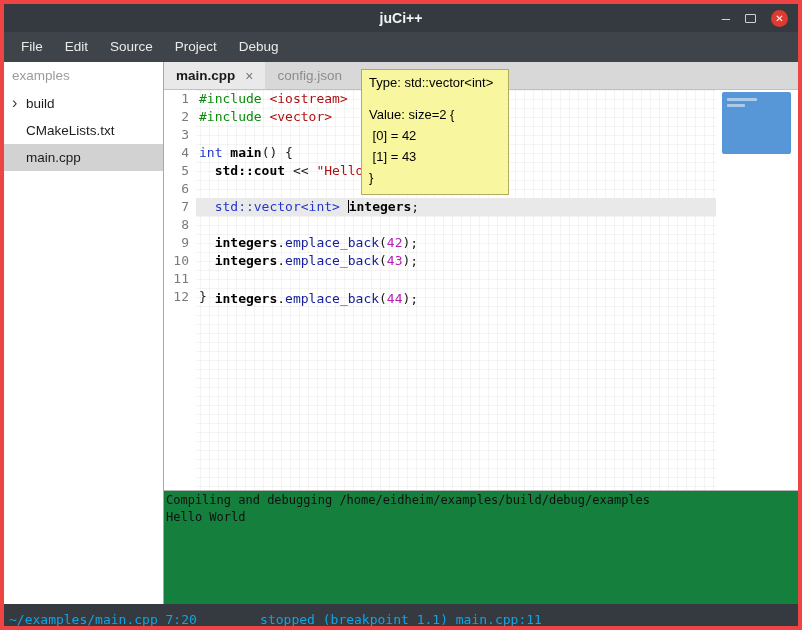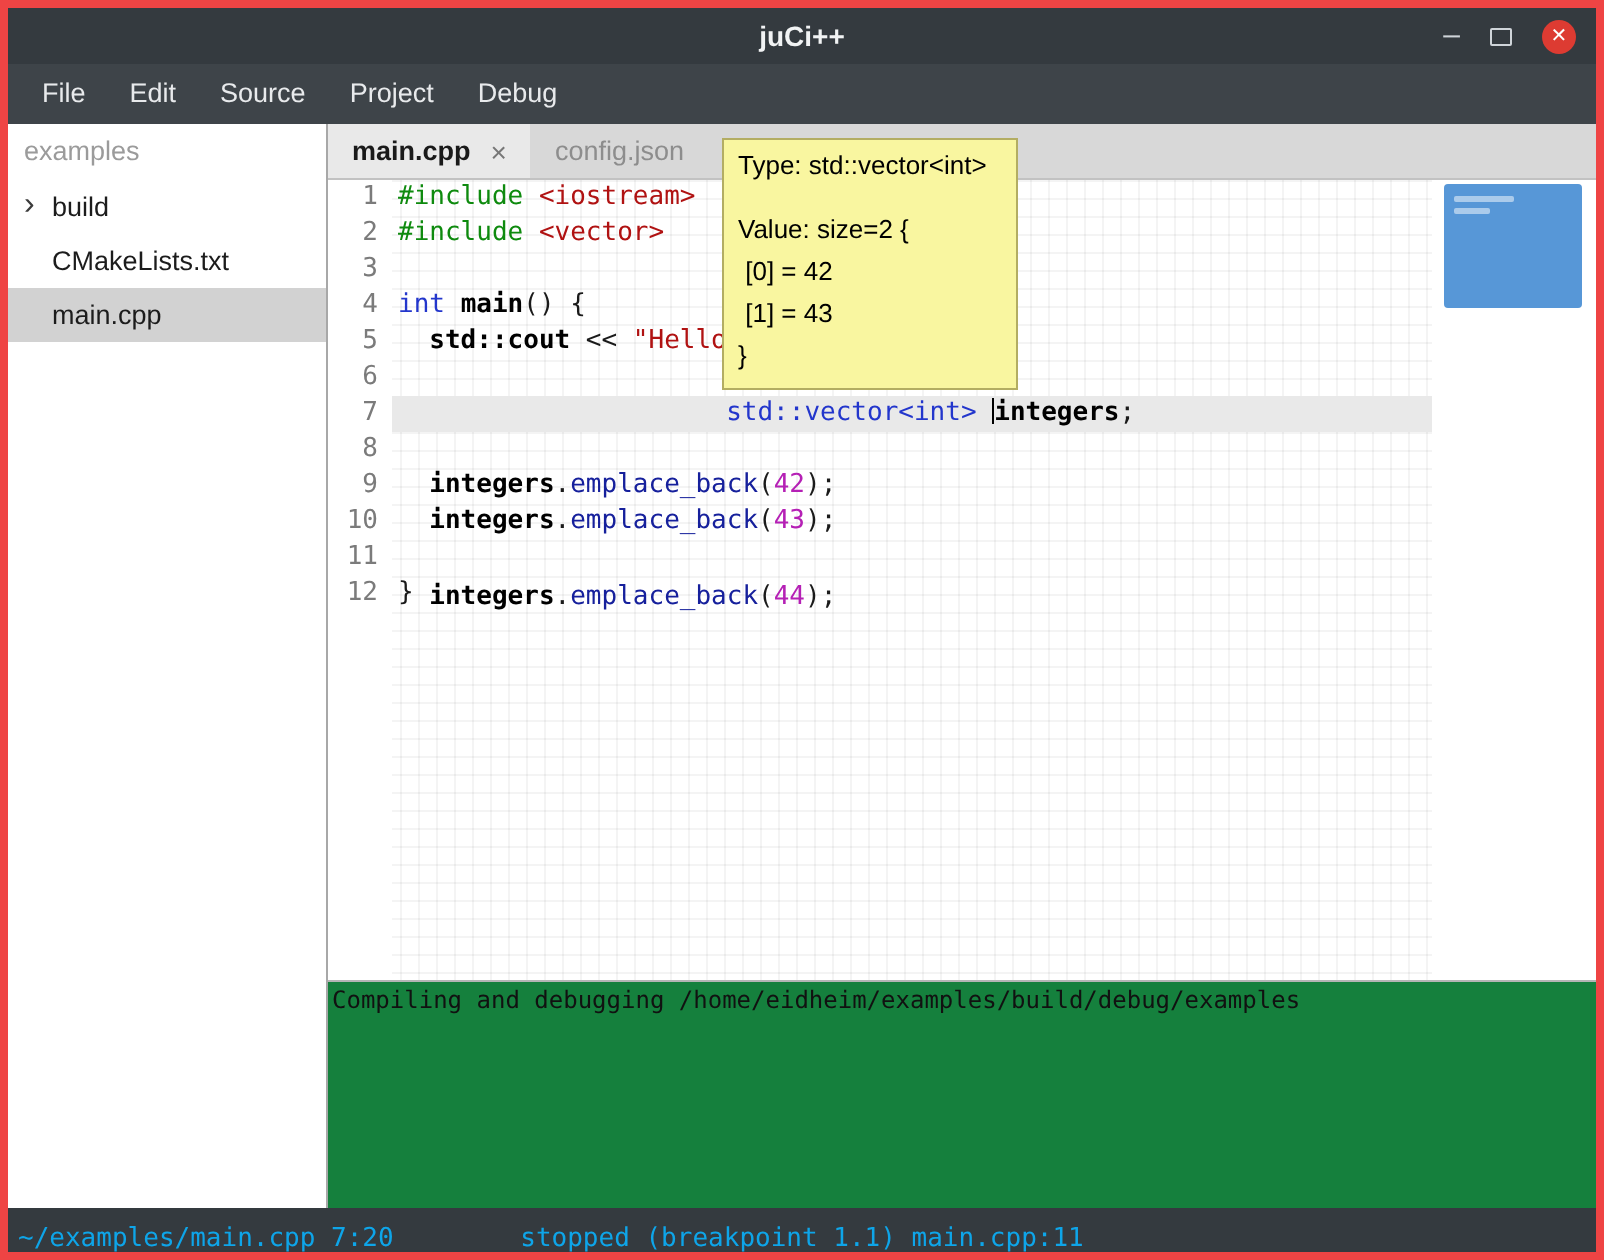--- a/index.html
+++ b/index.html
@@ -33,21 +33,21 @@
   .editor{height:400px;display:flex;position:relative;background:#fff;}
   .code-scroll{flex:1;position:relative;background-color:#fff;
     background-image:linear-gradient(rgba(0,0,0,0.045) 1px,transparent 1px),
                      linear-gradient(90deg,rgba(0,0,0,0.045) 1px,transparent 1px);
     background-size:9px 9px;}
   .gutter-mask{position:absolute;left:0;top:0;bottom:0;width:32px;background:#fff;}
   #code{position:relative;}
   .crow{display:flex;height:18px;line-height:18px;font-family:"DejaVu Sans Mono",monospace;font-size:13px;}
   .gut{width:25px;flex:none;text-align:right;padding-right:7px;color:#7b7b7b;background:#fff;}
   .ctext{flex:1;white-space:pre;color:#1a1a1a;padding-left:3px;}
-  .hl-cur .ctext{background:#e9e9e9;text-align:center;}
+  .hl-cur .ctext{background:#e9e9e9;}
   .hl-brk .ctext{background:#f3d7e3;margin-top:20px;}
   .tok-pp{color:#0e8a0e;}
   .tok-str{color:#b01212;}
   .tok-kw,.tok-type{color:#2336cc;}
   .tok-fn{color:#16209c;}
   .tok-num{color:#b520b5;}
   .tok-b{font-weight:bold;color:#000;}
   .tok-pl{color:#1a1a1a;}
   .caret{display:inline-block;width:1px;height:13px;background:#000;vertical-align:-2px;}
   .overview{width:82px;flex:none;background:#fff;position:relative;}
@@ -172,20 +172,21 @@
         <div class="overview">
           <div class="ov-thumb">
               <i class="ln1"></i>
               <i class="ln2"></i>
             </div>
         </div>
       </div>
 
       <div class="terminal" id="terminal">
           <div class="term-line">Compiling and debugging /home/eidheim/examples/build/debug/examples</div>
+          <div class="term-line">Hello World</div>
         </div>
     </div>
   </div>
 
   <div class="statusbar">
     <span class="status-left">~/examples/main.cpp 7:20</span>
     <span class="status-center">stopped (breakpoint 1.1) main.cpp:11</span>
   </div>
 
   <div class="tooltip">

